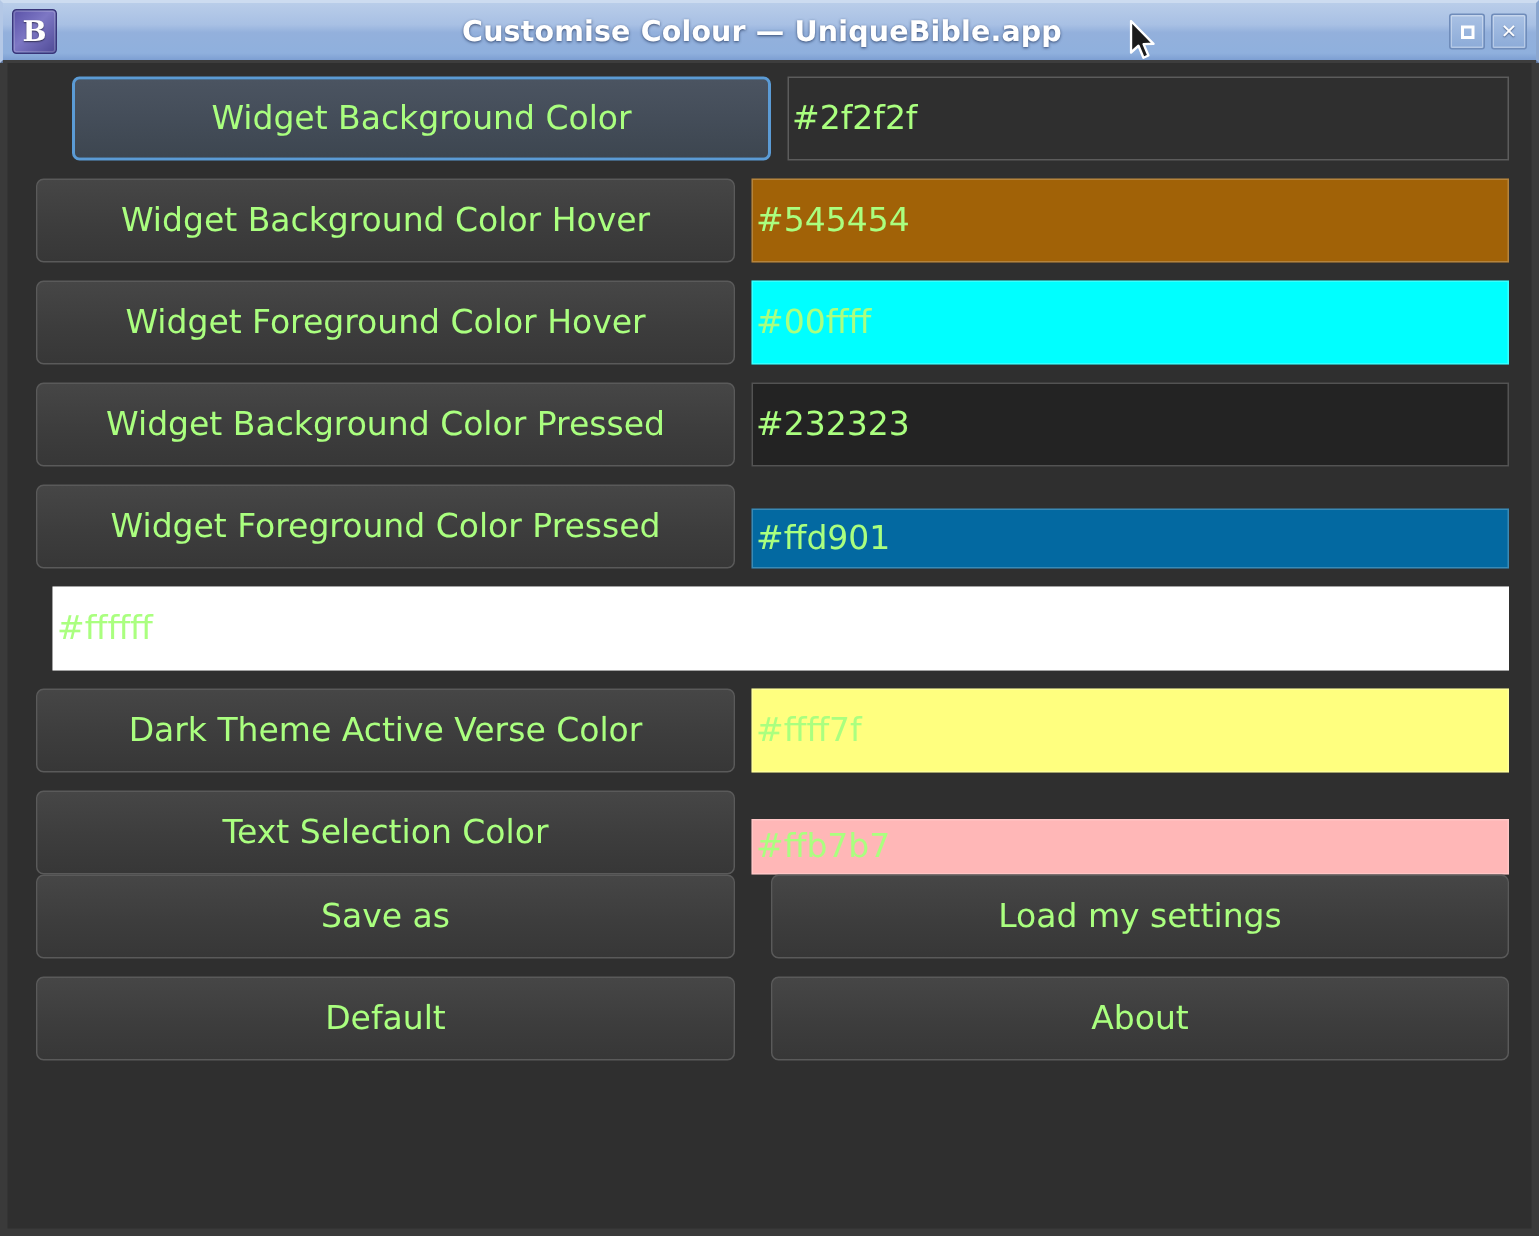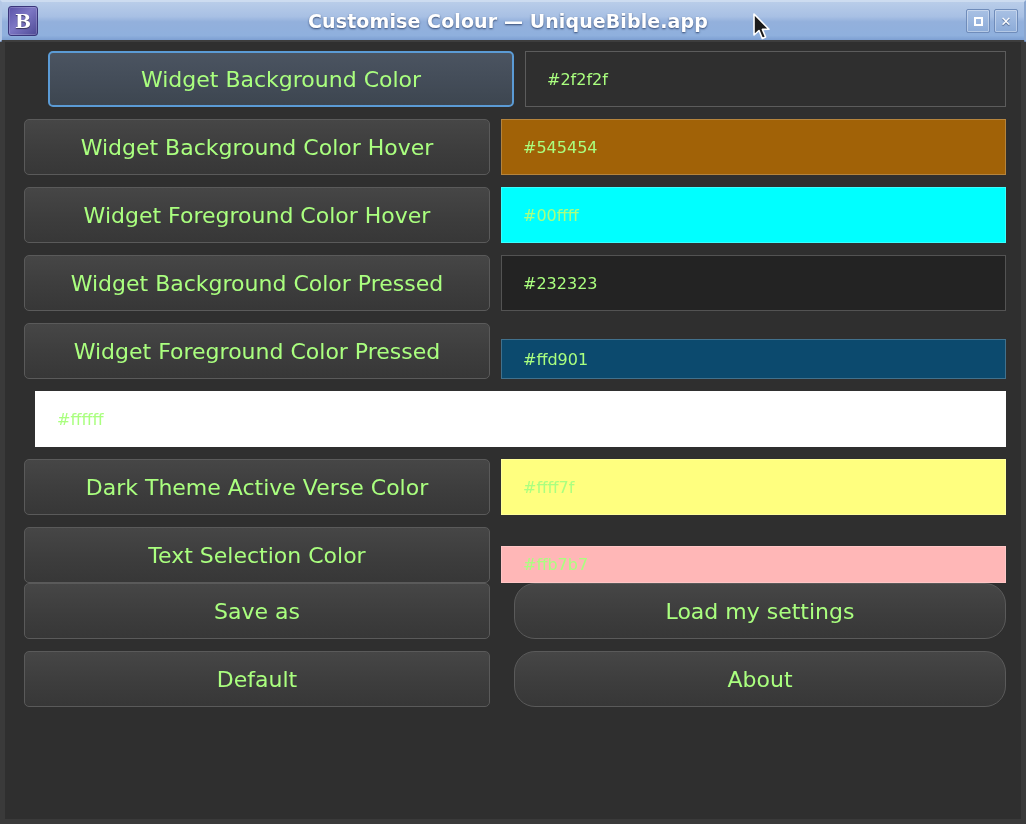--- a/index.html
+++ b/index.html
@@ -153,35 +153,34 @@
     margin-left: 24px;
   }
 
   .swatch {
     flex: 1 1 auto;
     margin-left: 11px;
     box-sizing: border-box;
     border: 1px solid rgba(255,255,255,0.22);
     display: flex;
     align-items: center;
-    padding-left: 21px;
-    font-size: 16px;
+    padding-left: 2px;
+    font-size: 22px;
     overflow: hidden;
     white-space: nowrap;
   }
 
   .wide-btn {
     flex: 0 0 466px;
     width: 466px;
   }
   .wide-btn.right {
     margin-left: 24px;
     flex: 1 1 auto;
     width: auto;
-    border-radius: 21px;
   }
 
   
   .cursor {
     position: absolute;
     left: 748px;
     top: 13px;
     width: 18px;
     height: 28px;
     pointer-events: none;
@@ -219,21 +218,21 @@
         <div class="row">
           <div class="btn">Widget Foreground Color Hover</div>
           <div class="swatch" style="background: rgb(0, 255, 255); color: rgb(170, 255, 127);">#00ffff</div>
         </div>
         <div class="row">
           <div class="btn">Widget Background Color Pressed</div>
           <div class="swatch" style="background: rgb(35, 35, 35); color: rgb(170, 255, 127);">#232323</div>
         </div>
         <div class="row">
           <div class="btn">Widget Foreground Color Pressed</div>
-          <div class="swatch" style="background: #0c4a6e; color: rgb(170, 255, 127); margin-top: 16px;">#ffd901</div>
+          <div class="swatch" style="background: #0369a1; color: rgb(170, 255, 127); margin-top: 16px;">#ffd901</div>
         </div>
         <div class="row">
           <div class="swatch" style="background: rgb(255, 255, 255); color: rgb(170, 255, 127);">#ffffff</div>
         </div>
         <div class="row">
           <div class="btn">Dark Theme Active Verse Color</div>
           <div class="swatch" style="background: rgb(255, 255, 127); color: rgb(170, 255, 127);">#ffff7f</div>
         </div>
         <div class="row">
           <div class="btn">Text Selection Color</div>

